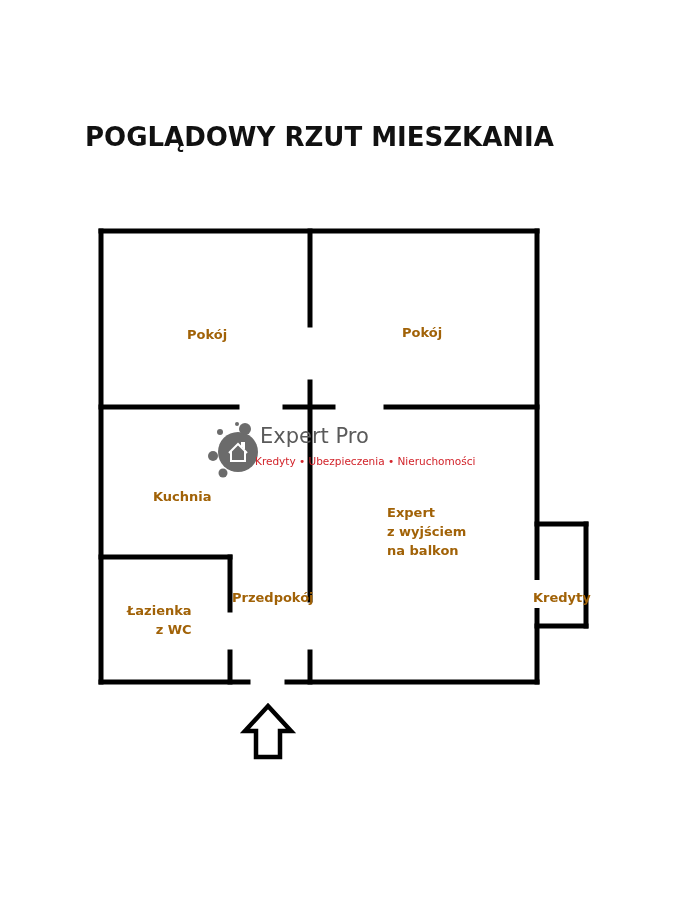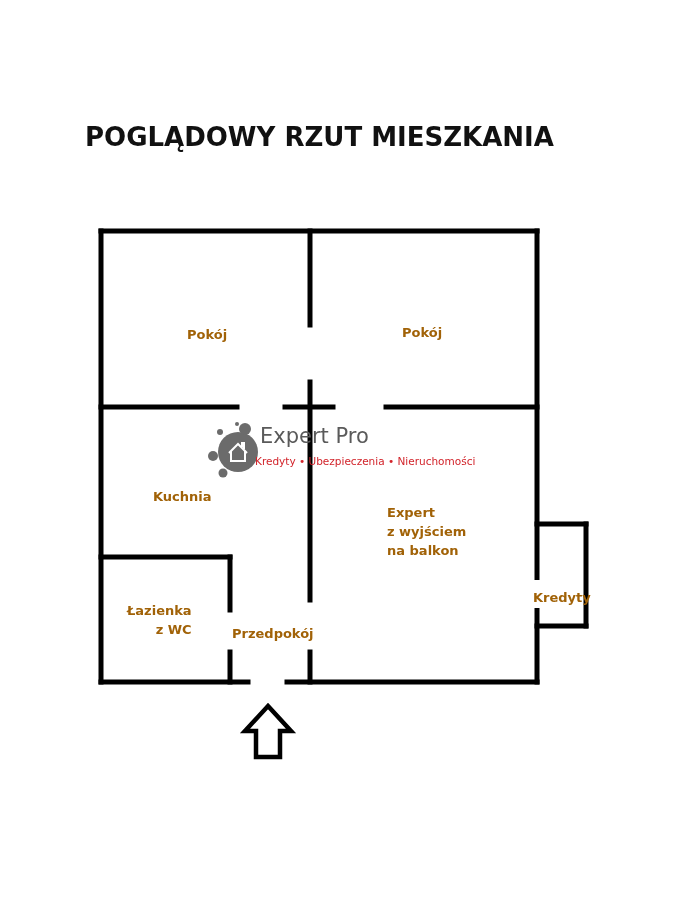--- a/index.html
+++ b/index.html
@@ -66,14 +66,14 @@
 <div class="label" style="left:153px; top:487px;">Kuchnia</div>
 <div class="label" style="left:387px; top:503px;">
   <div>Expert</div>
   <div>z wyjściem</div>
   <div>na balkon</div>
 </div>
 <div class="label" style="left:127px; top:601px;text-align:right;">
   <div>Łazienka</div>
   <div>z WC</div>
 </div>
-<div class="label" style="left:232px; top:624px;">Przedpokój</div>
+<div class="label" style="left:232px; top:588px;">Przedpokój</div>
 <div class="label" style="left:533px; top:588px;">Kredyty</div>
 
 </body></html>

